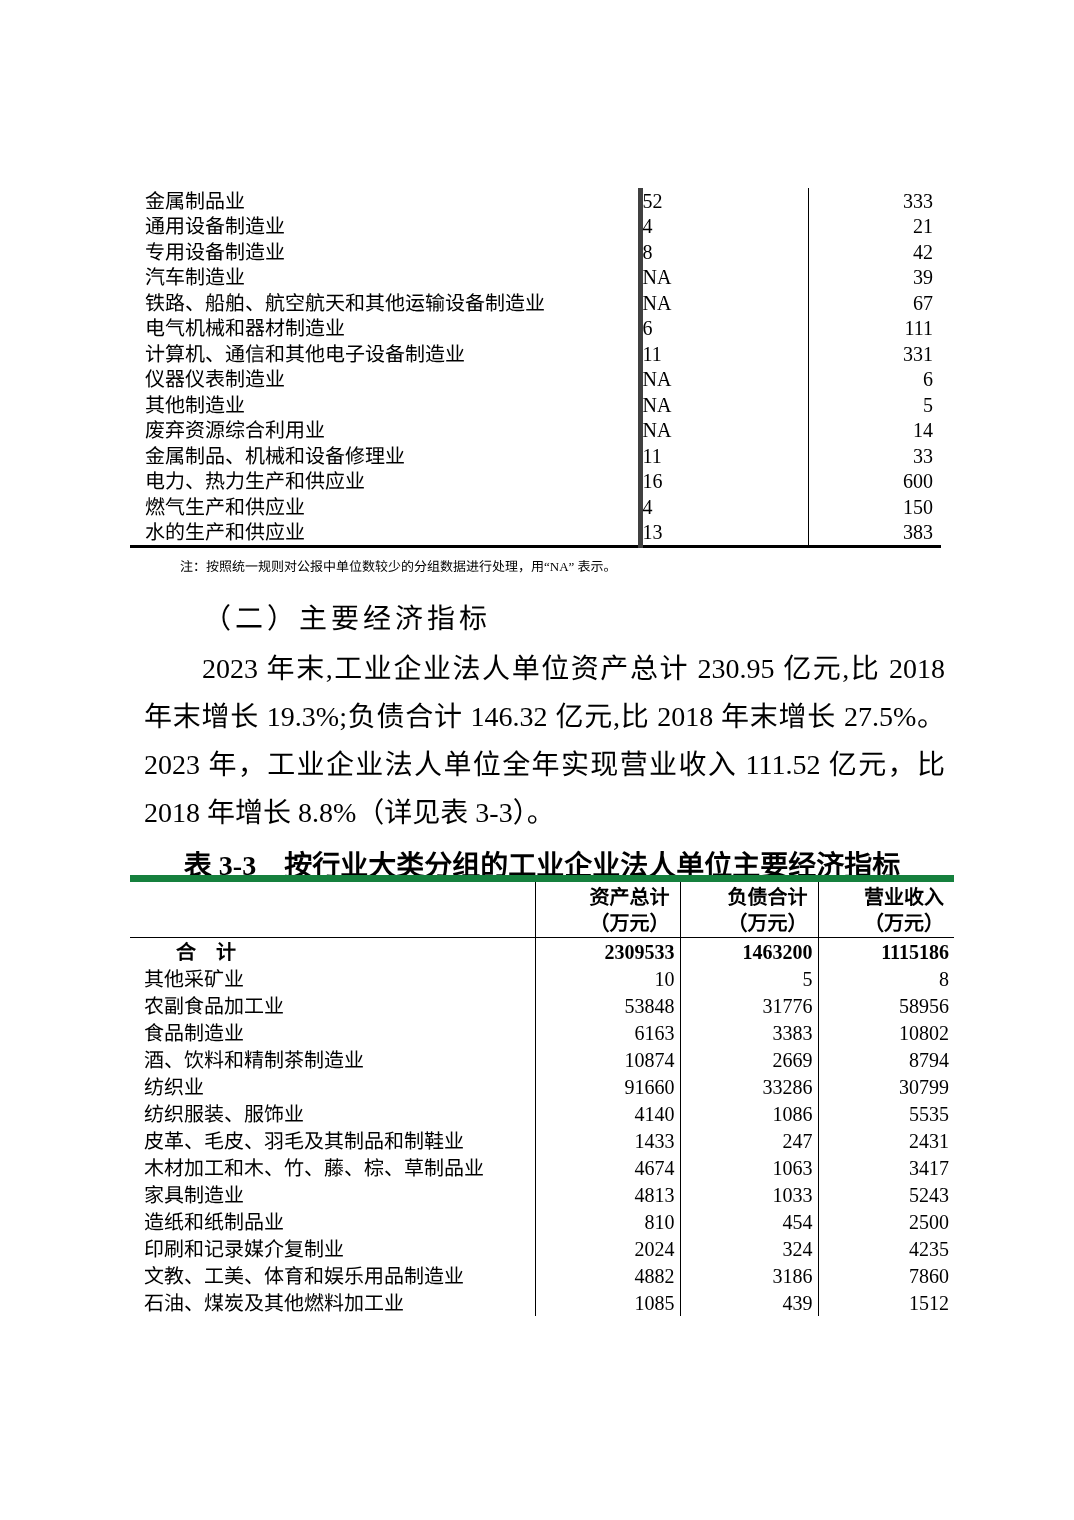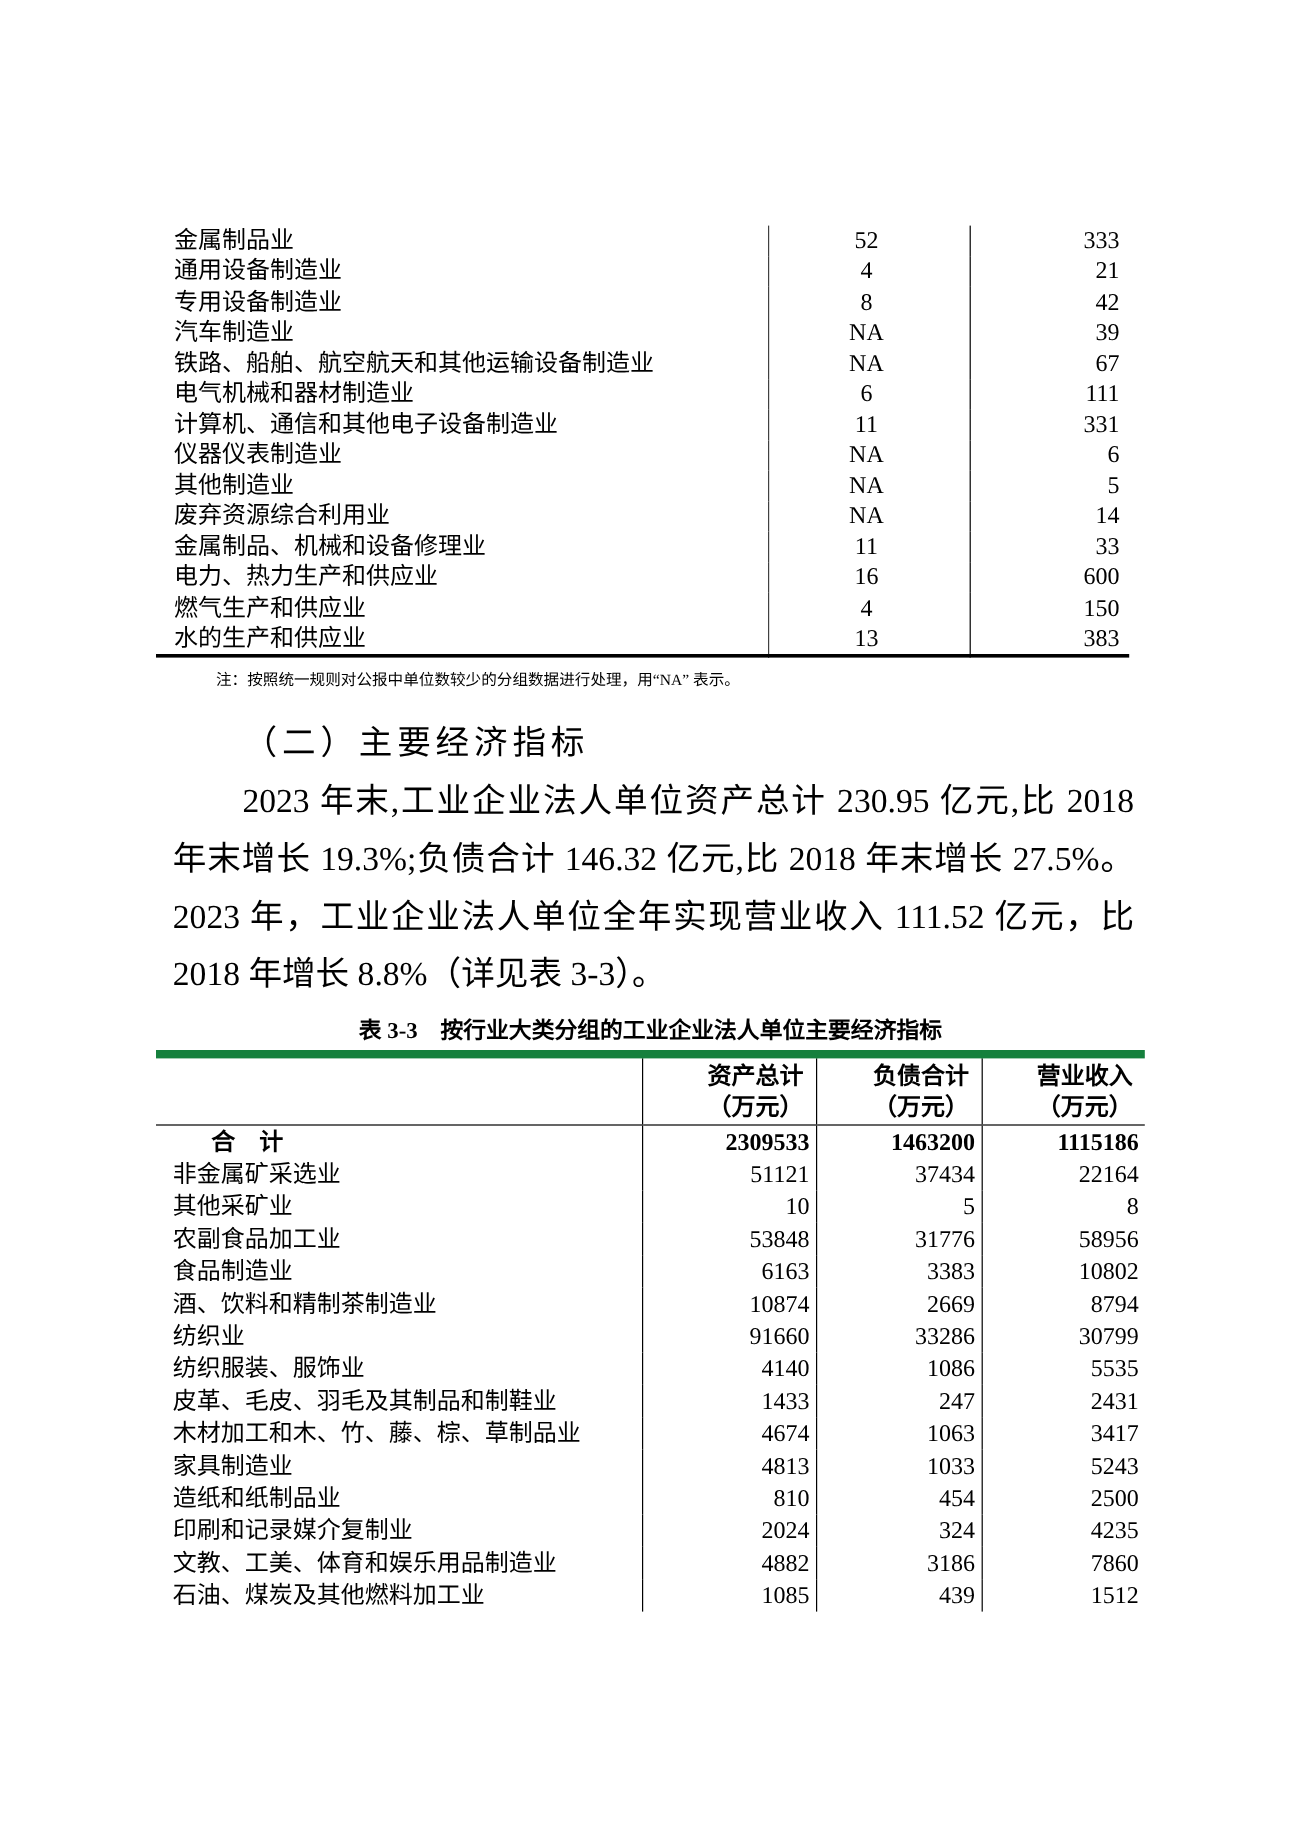--- a/index.html
+++ b/index.html
@@ -14,21 +14,21 @@
   }
   
   .t1{
     position:absolute;left:130px;top:188px;
     width:811px;border-collapse:collapse;table-layout:fixed;
     border-bottom:3px solid #000;
     font-size:20px;
   }
   .t1 td{height:25.5px;padding:0;vertical-align:middle;line-height:1;}
   .t1 td.lab{text-align:left;padding-left:15px;}
-  .t1 td.v1{border-left:1px solid #404040;border-right:1px solid #000;text-align:center;padding-right:4px;}
+  .t1 td.v1{border-left:5px solid #404040;border-right:1px solid #000;text-align:left;padding-right:4px;}
   .t1 td.v2{text-align:right;padding-right:8px;}
   
   .note{
     position:absolute;left:130px;top:554px;width:815px;
     font-size:13px;line-height:26px;padding-left:50px;box-sizing:border-box;
   }
   
   .heading{
     position:absolute;left:203px;top:596px;margin:0;
     font-size:28px;font-weight:400;letter-spacing:4px;
@@ -37,21 +37,21 @@
   .para{
     position:absolute;left:144px;top:645px;width:801px;
     font-size:28px;line-height:48px;
   }
   .pline{white-space:nowrap;}
   .pline.just{white-space:normal;text-align:justify;text-align-last:justify;}
   .pline.ind{text-indent:58px;}
   
   .t2title{
     position:absolute;left:130px;top:843px;width:824px;
-    text-align:center;font-size:19px;font-weight:bold;
+    text-align:center;font-size:28px;font-weight:bold;
   }
   
   .t2{
     position:absolute;left:130px;top:875px;
     width:824px;border-collapse:collapse;table-layout:fixed;
     border-top:7px solid #15803d;
     font-size:20px;
   }
   .t2 th{
     border-bottom:1px solid #000;
@@ -188,26 +188,20 @@
       </tr>
     </thead>
     <tbody>
         <tr class="total">
           <td class="lab">合　计</td>
           <td class="num">2309533</td>
           <td class="num">1463200</td>
           <td class="num">1115186</td>
         </tr>
         <tr>
-          <td class="lab">非金属矿采选业</td>
-          <td class="num">51121</td>
-          <td class="num">37434</td>
-          <td class="num">22164</td>
-        </tr>
-        <tr>
           <td class="lab">其他采矿业</td>
           <td class="num">10</td>
           <td class="num">5</td>
           <td class="num">8</td>
         </tr>
         <tr>
           <td class="lab">农副食品加工业</td>
           <td class="num">53848</td>
           <td class="num">31776</td>
           <td class="num">58956</td>

